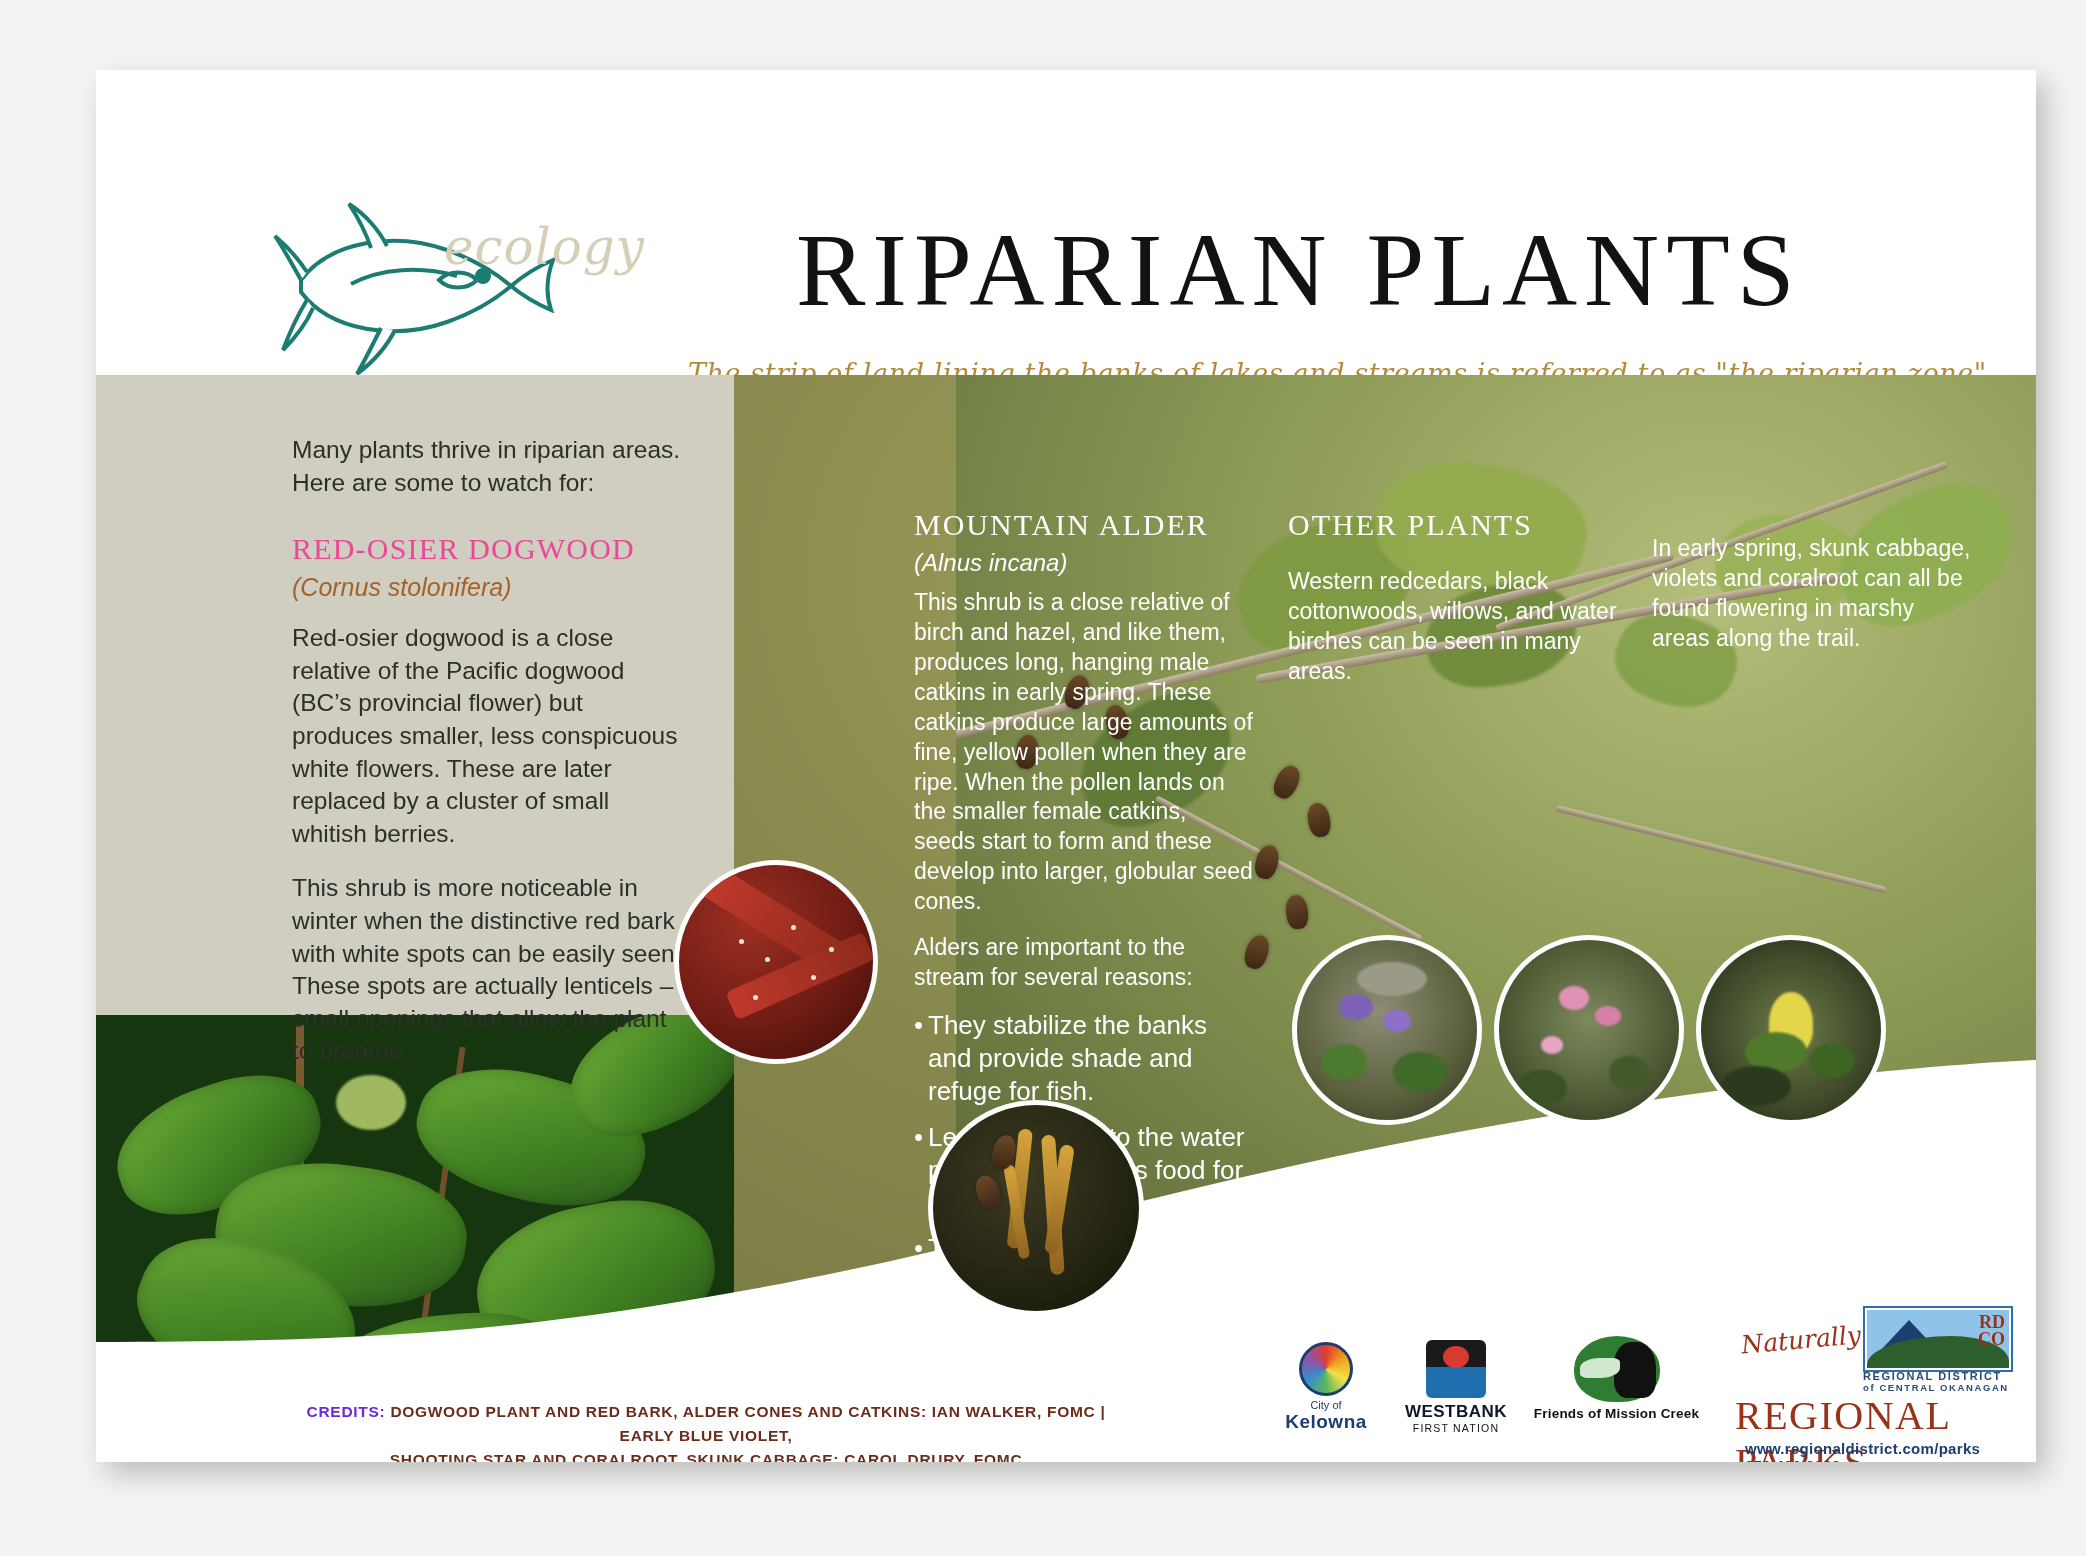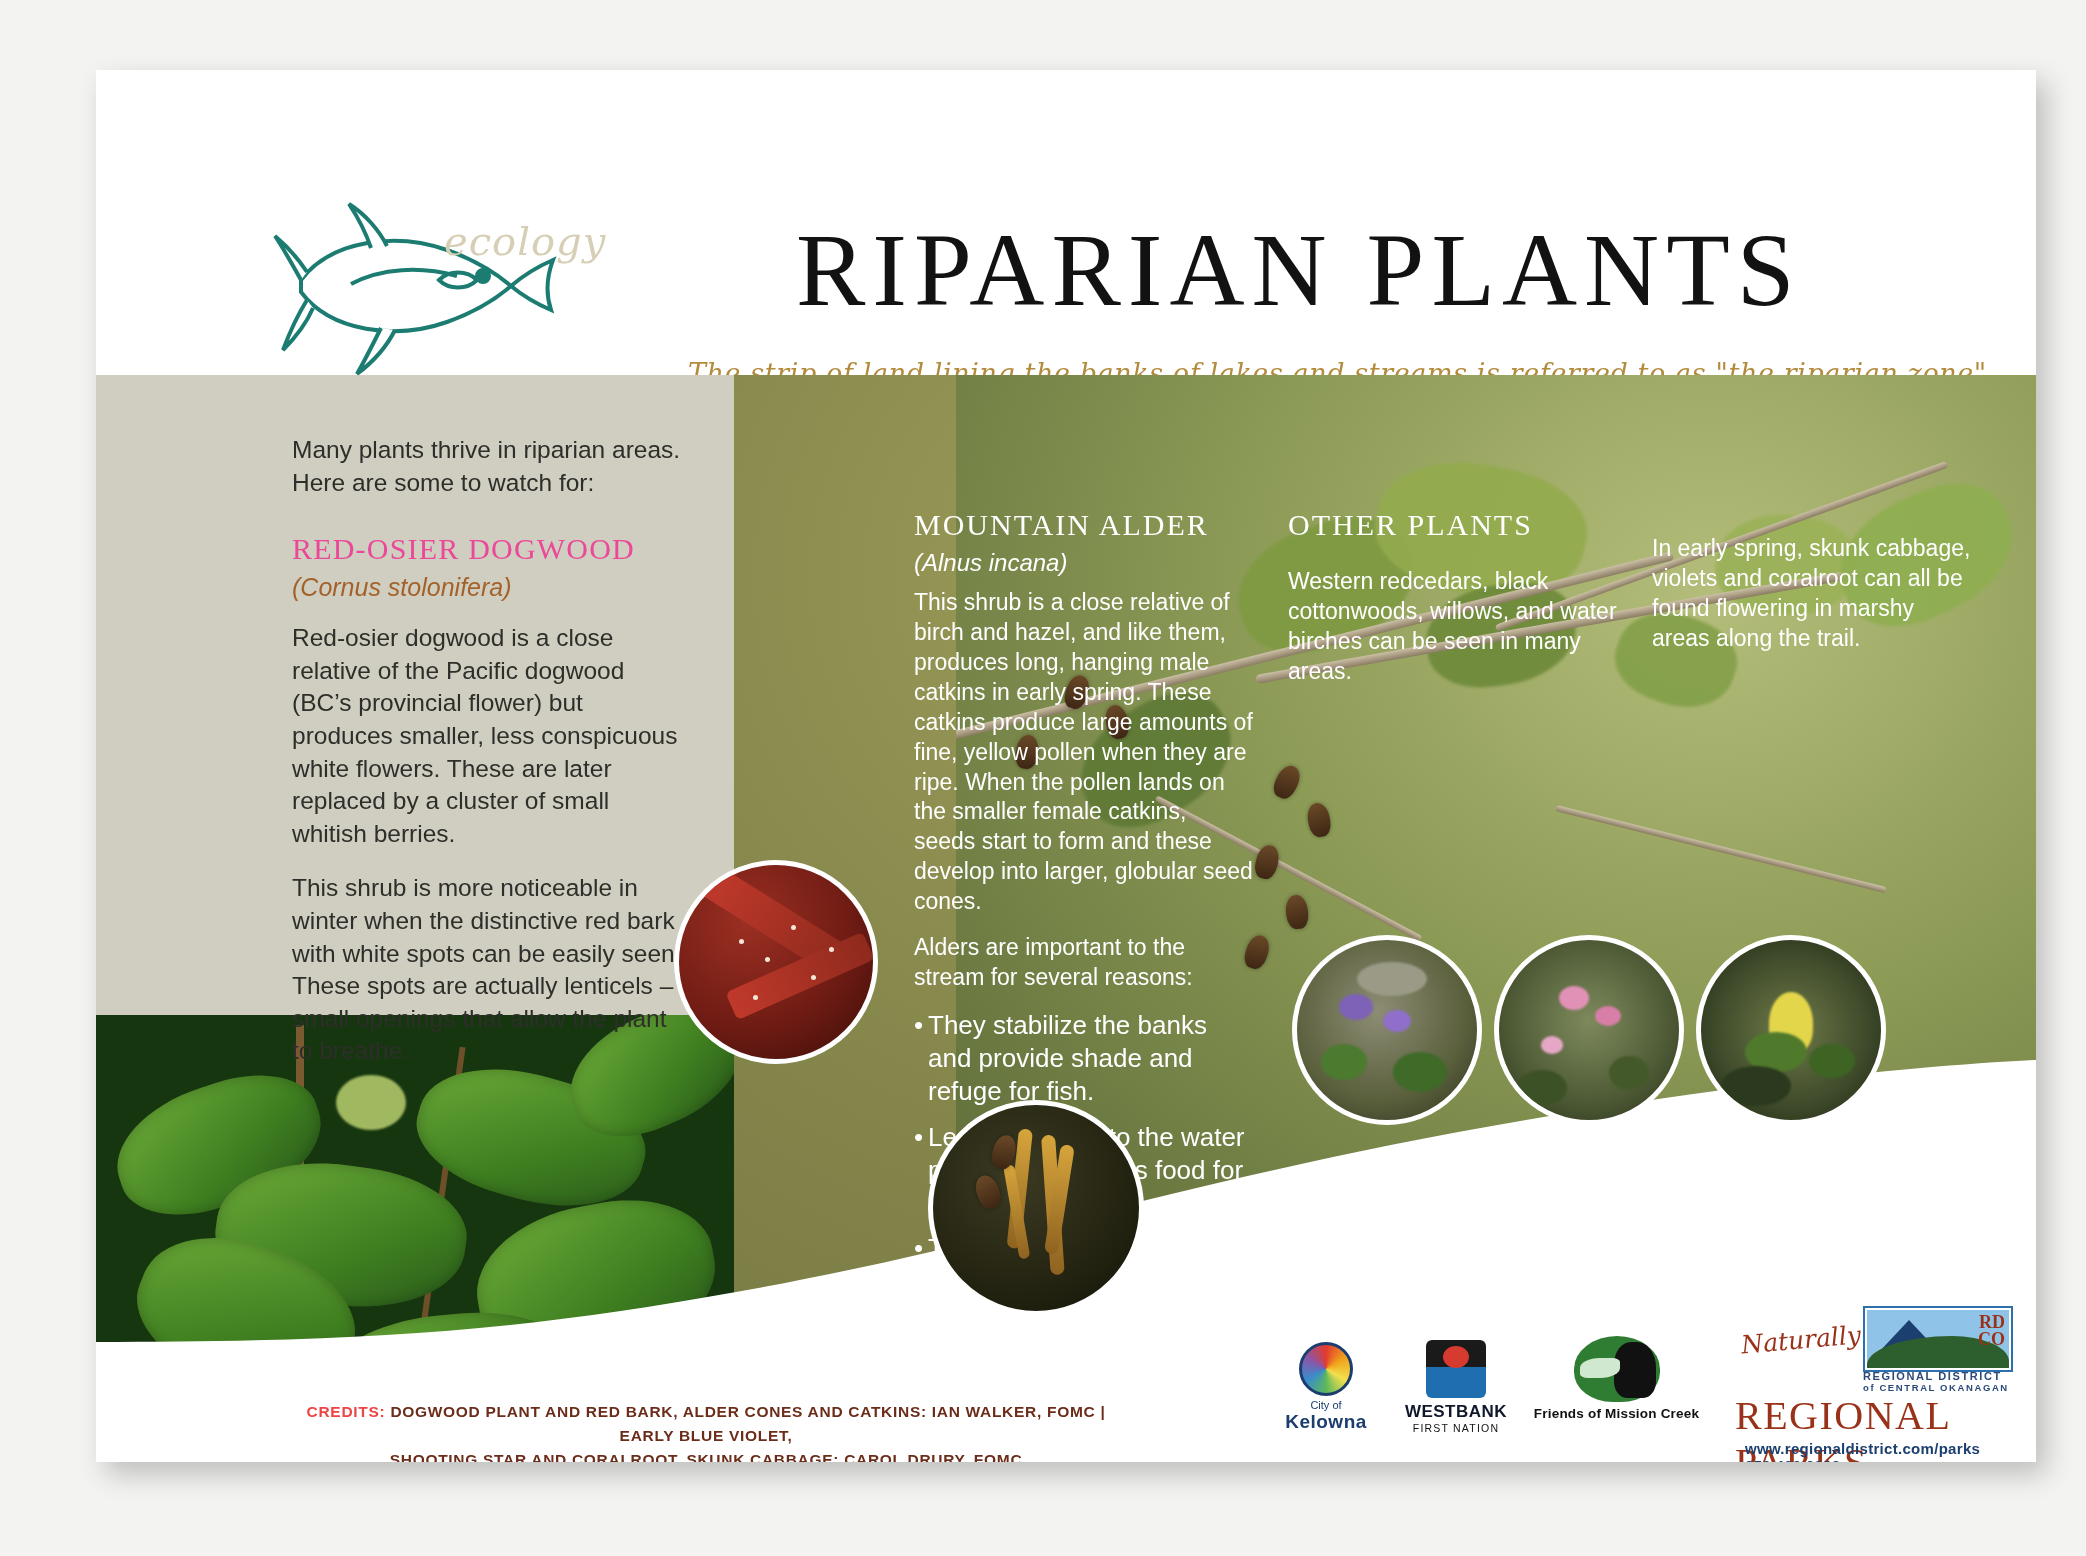--- a/index.html
+++ b/index.html
@@ -47,21 +47,21 @@
     top: 118px;
     width: 300px;
     height: 190px;
   }
   .ecology-word {
     position: absolute;
     left: 348px;
     top: 148px;
     font-family: "DejaVu Serif", serif;
     font-style: italic;
-    font-size: 40px;
+    font-size: 50px;
     color: #d6cfb6;
     letter-spacing: 1px;
   }
   .main-title {
     position: absolute;
     left: 700px;
     top: 140px;
     font-family: "Liberation Serif", serif;
     font-size: 104px;
     letter-spacing: 7px;
@@ -339,21 +339,21 @@
     left: 200px;
     top: 1330px;
     width: 820px;
     font-size: 15.5px;
     font-weight: bold;
     letter-spacing: 0.7px;
     color: #6b2c1a;
     line-height: 1.55;
     text-align: center;
   }
-  .credits .label { color: #ef4444; }
+  .credits .label { color: #6d28d9; }
 
   
   .logos {
     position: absolute;
     left: 1155px;
     top: 1230px;
     width: 760px;
     height: 150px;
   }
   .logo-kelowna {

